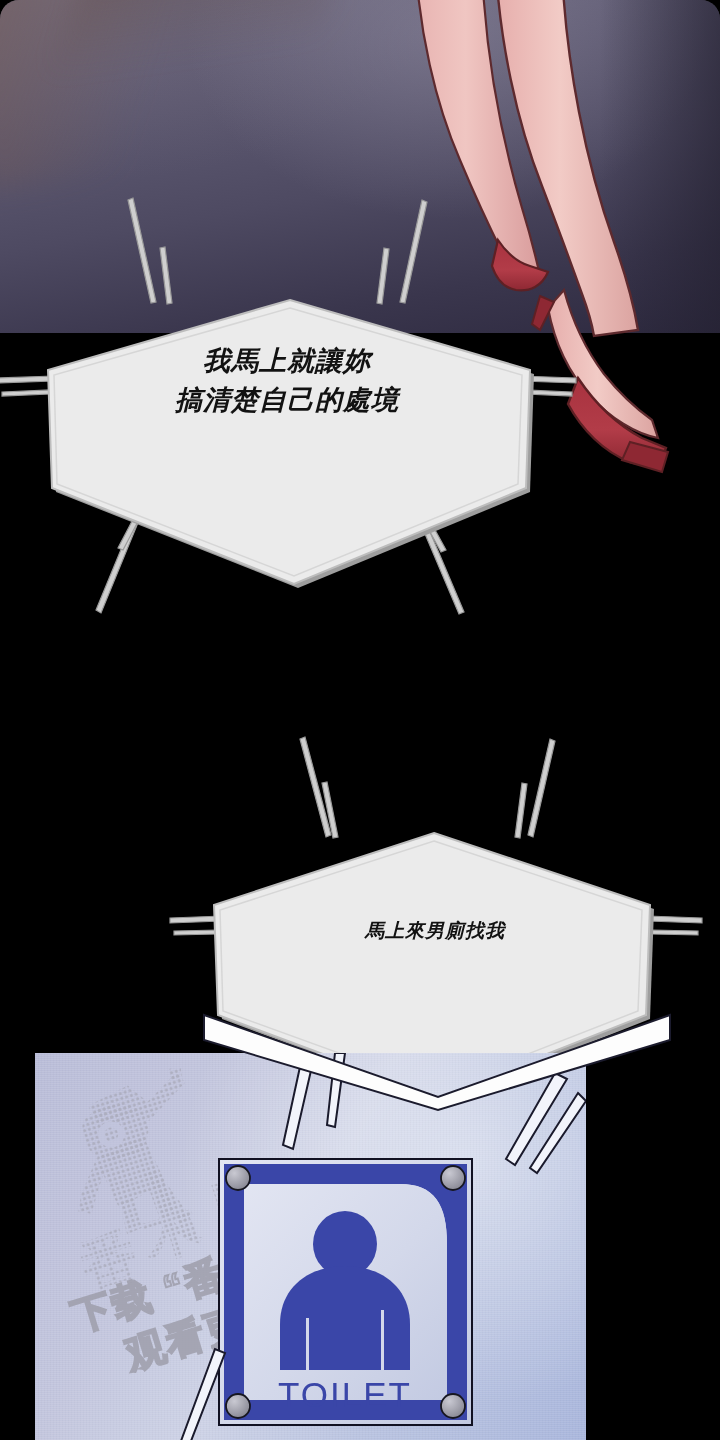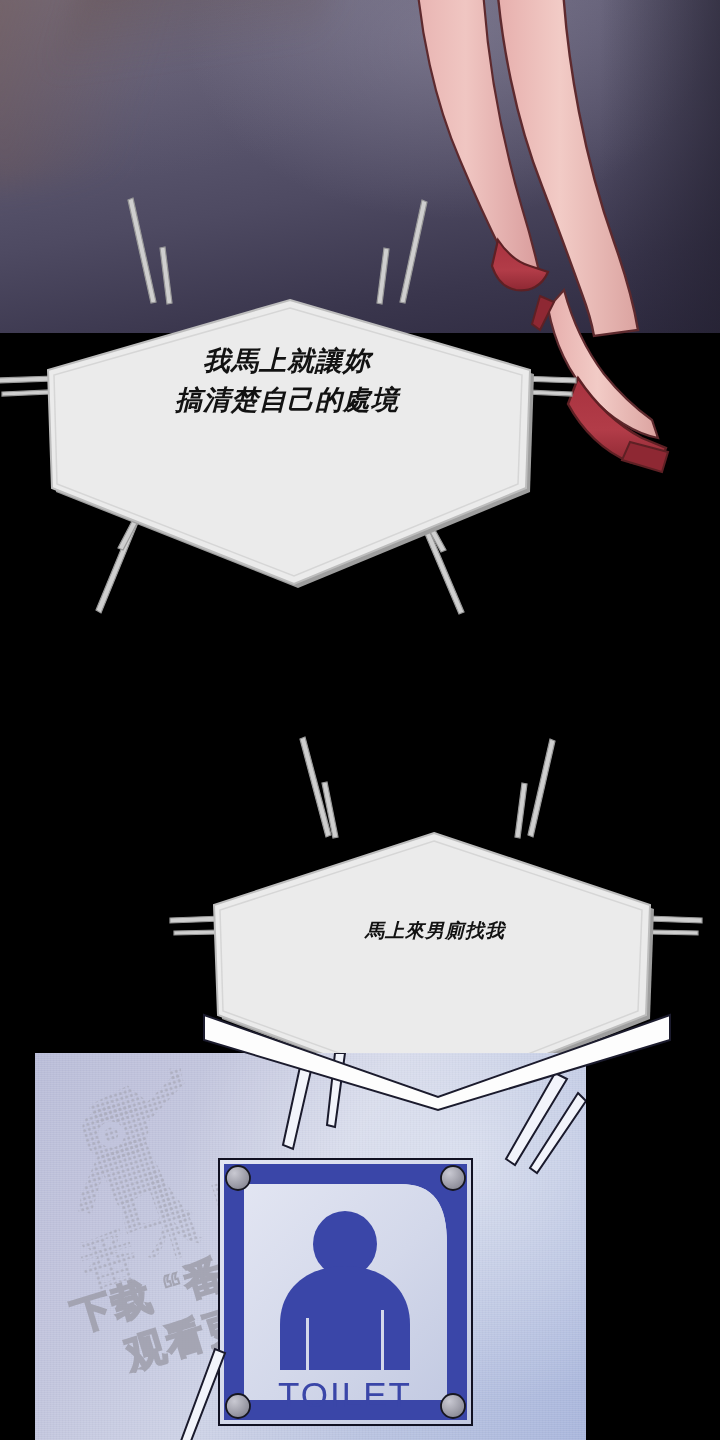--- a/index.html
+++ b/index.html
@@ -10,20 +10,21 @@
   body {
     font-family: "Liberation Sans", "DejaVu Sans", sans-serif;
   }
 
   .page {
     position: relative;
     width: 720px;
     height: 1440px;
     overflow: hidden;
     background: #000000;
+    border-radius: 19px;
   }
 
   
   .panel-legs {
     position: absolute;
     left: 0;
     top: 0;
     width: 720px;
     height: 333px;
     overflow: hidden;

